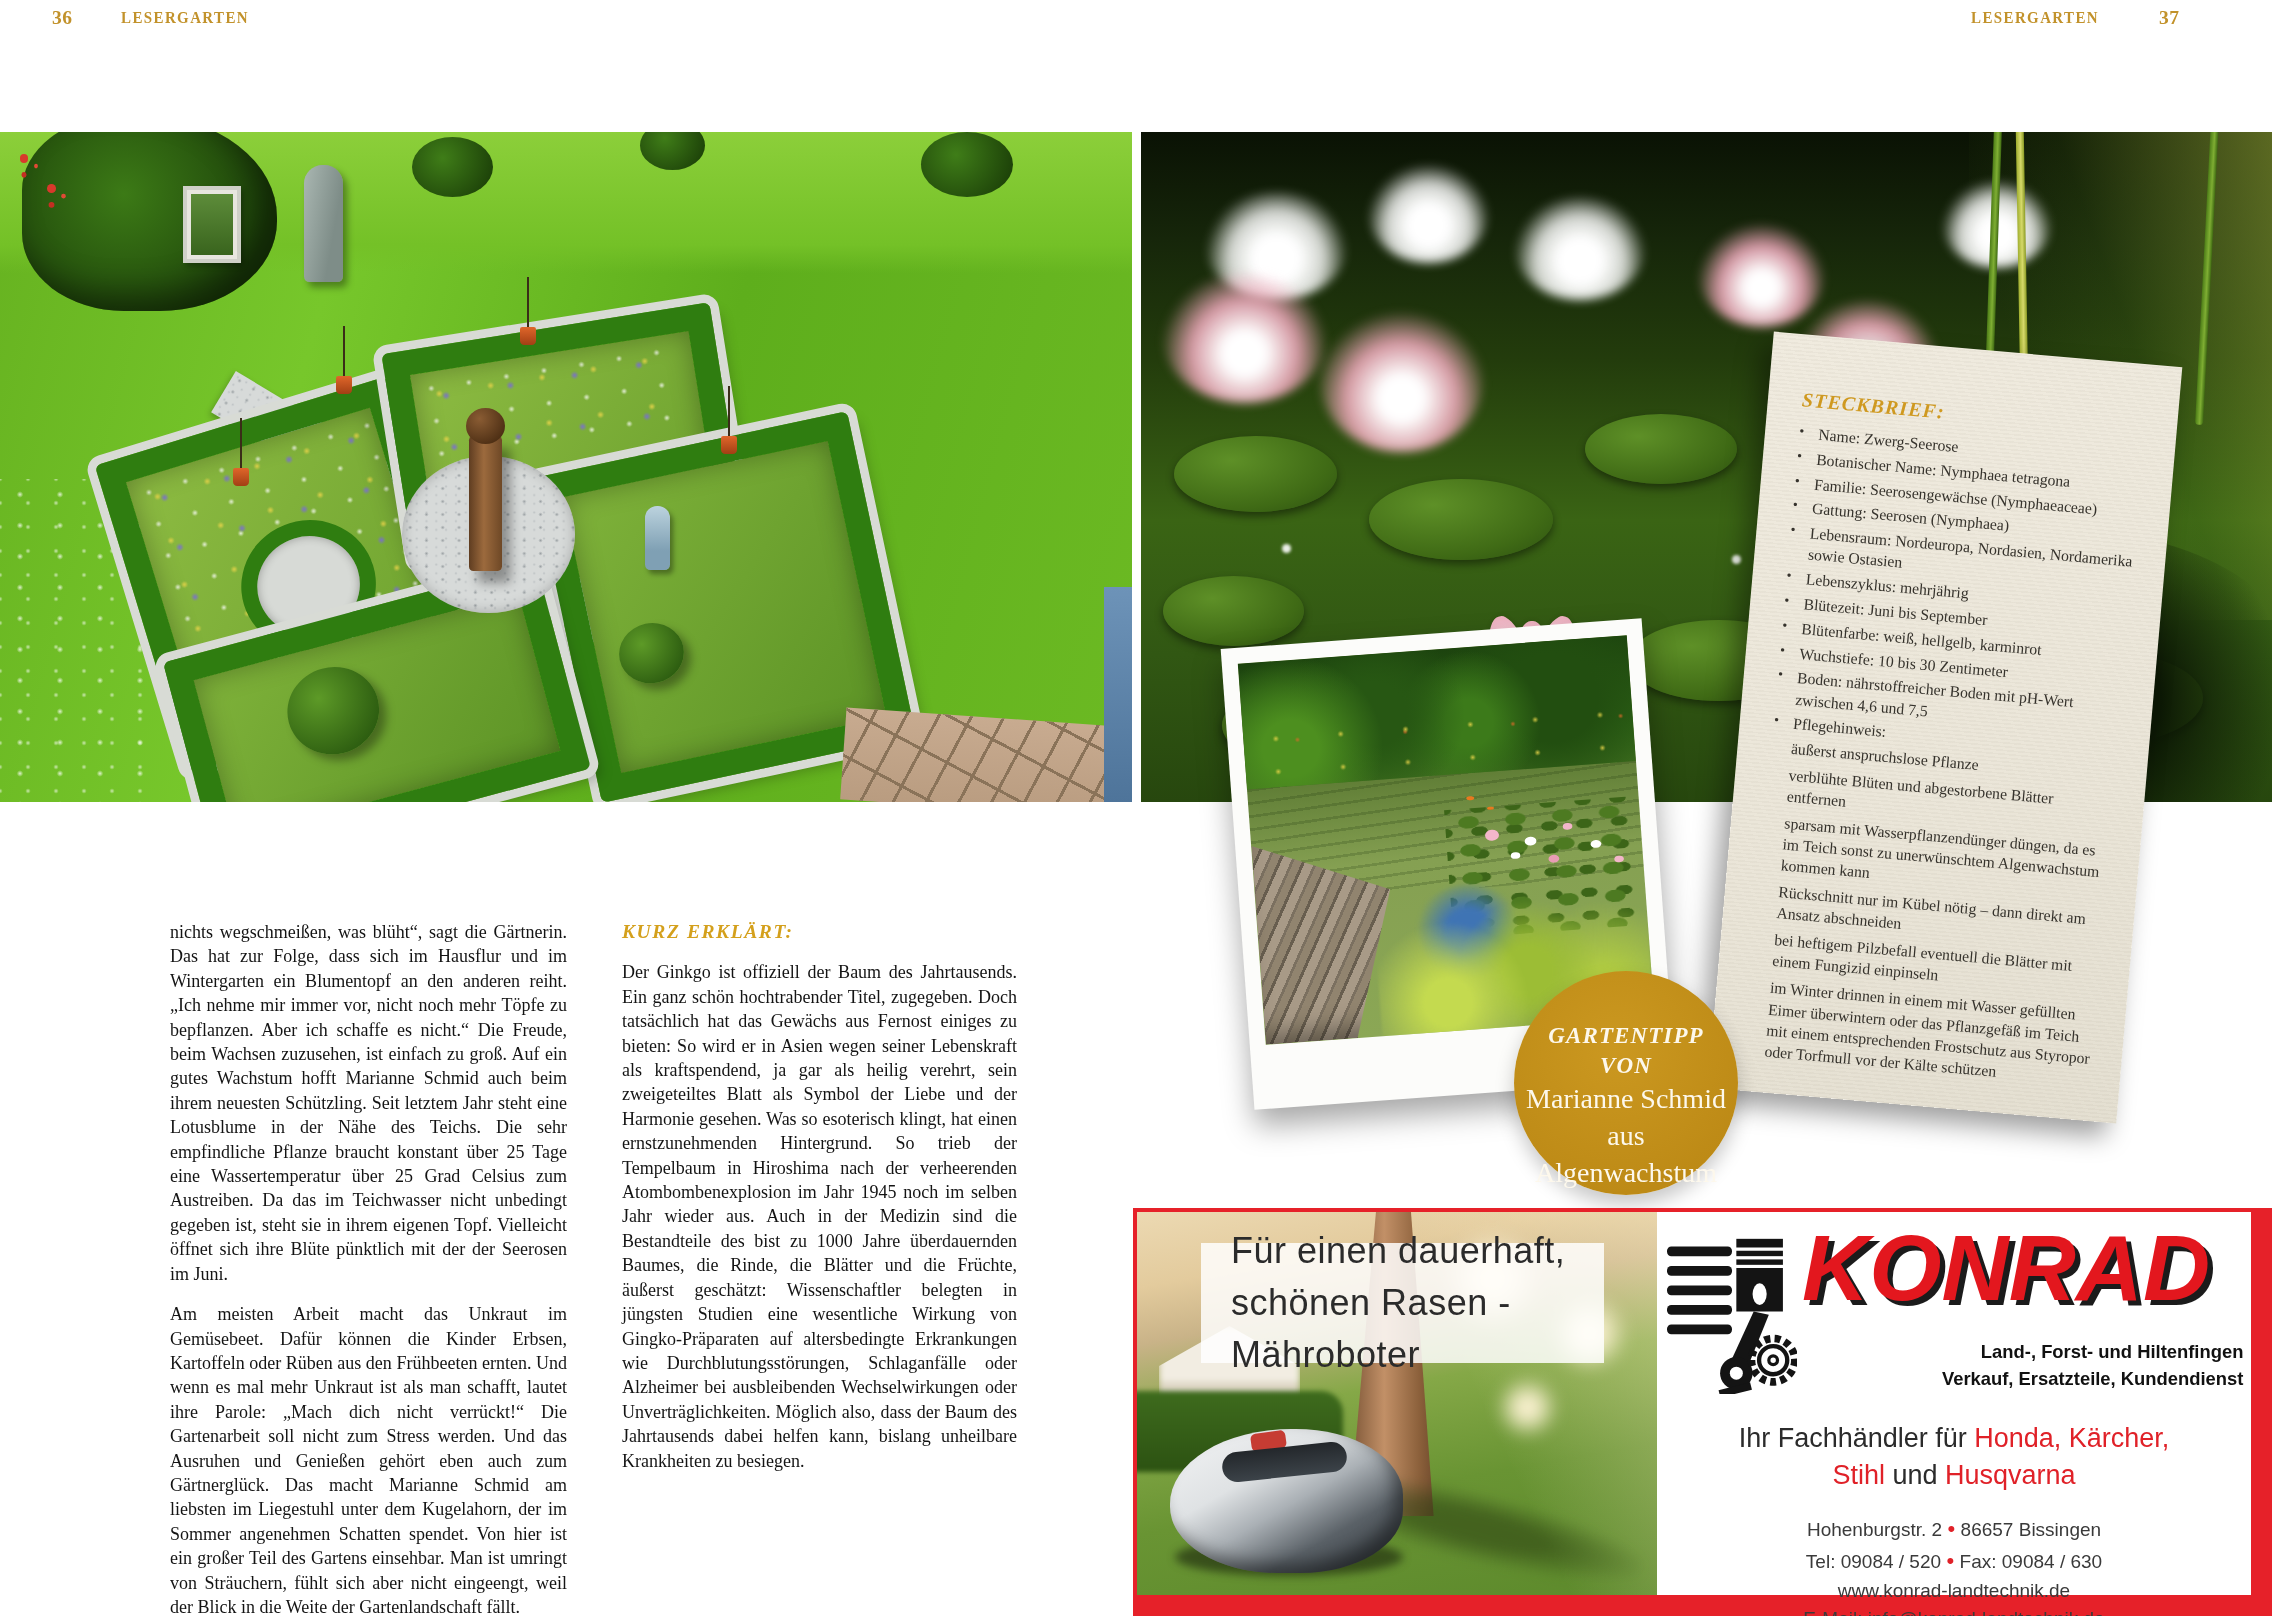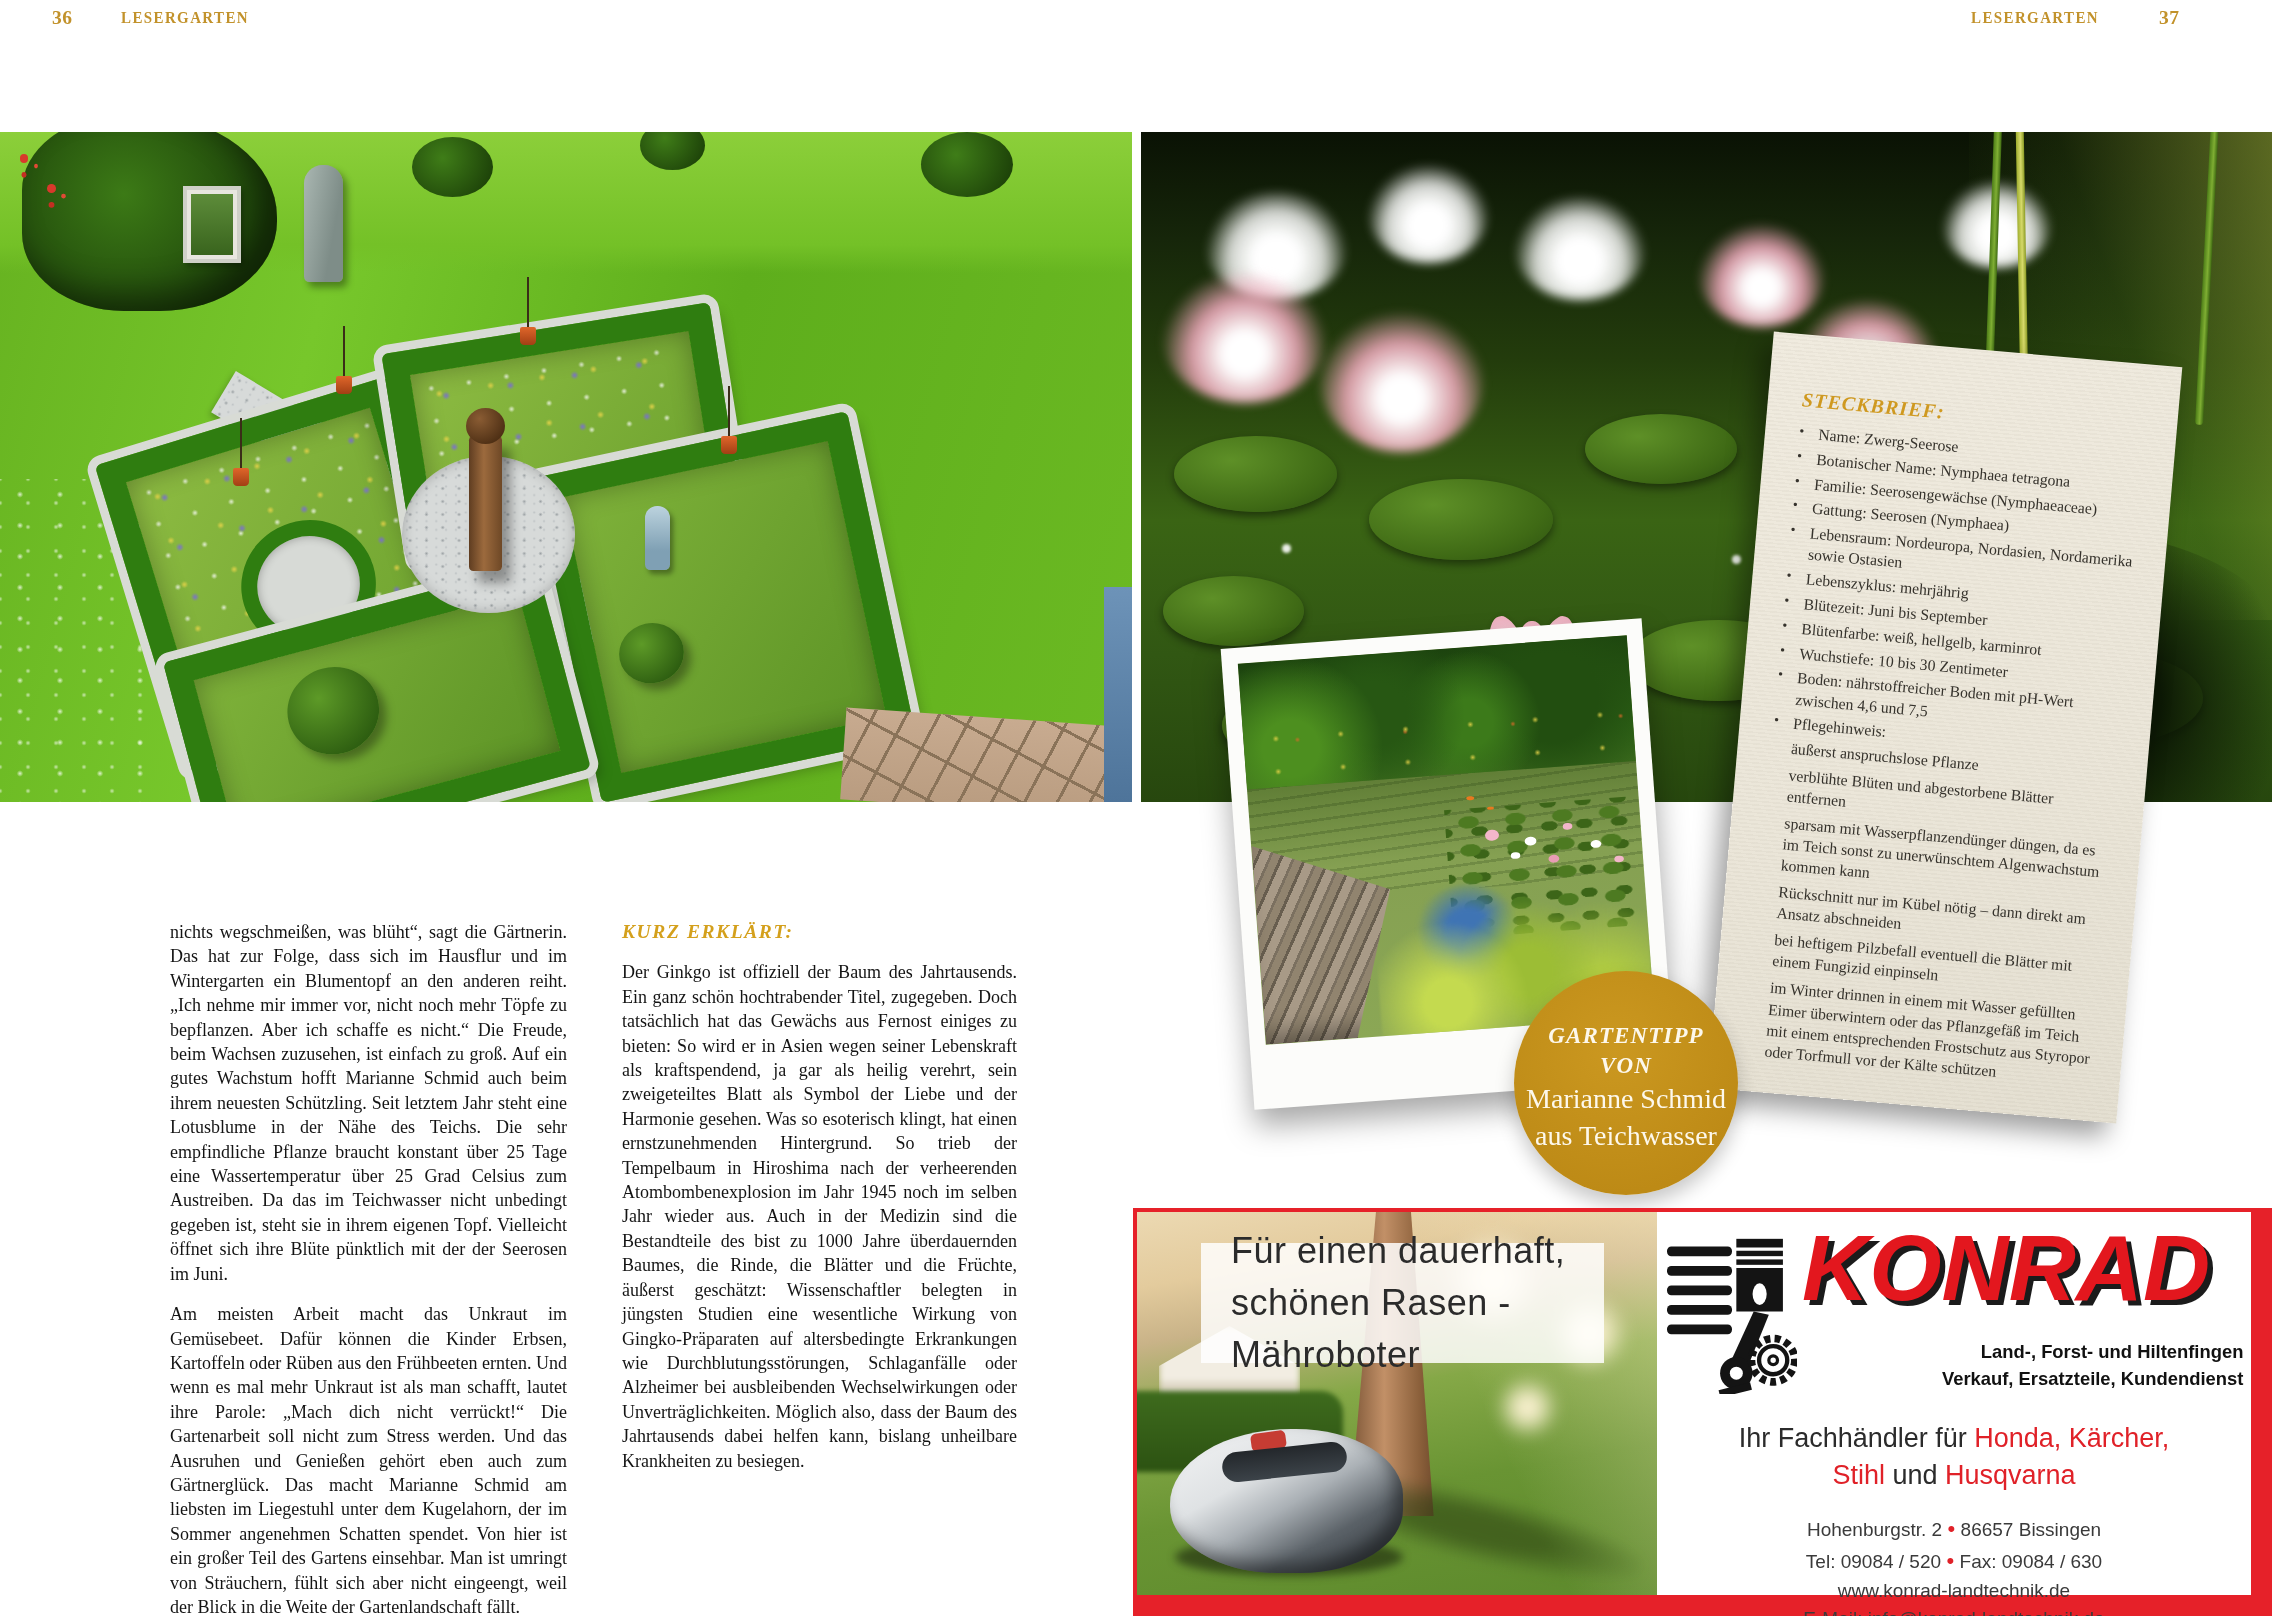--- a/index.html
+++ b/index.html
@@ -383,21 +383,21 @@
       <div class="bluewater"></div>
       <div class="dock"></div>
       <div class="pond-plants"></div>
     </div>
   </div>
 
   <div id="gartentipp">
     <div class="tipp-strong">GARTENTIPP</div>
     <div class="tipp-strong">VON</div>
     <div class="tipp-name">Marianne Schmid</div>
-    <div class="tipp-name">aus Teichwasser</div>
+    <div class="tipp-name">aus Algenwachstum</div>
   </div>
 
   <div class="col" id="col1">
     <p>nichts wegschmeißen, was blüht“, sagt die Gärtnerin. Das hat zur Folge, dass sich im Hausflur und im Wintergarten ein Blumentopf an den anderen reiht. „Ich nehme mir immer vor, nicht noch mehr Töpfe zu bepflanzen. Aber ich schaffe es nicht.“ Die Freude, beim Wachsen zuzusehen, ist einfach zu groß. Auf ein gutes Wachstum hofft Marianne Schmid auch beim ihrem neuesten Schützling. Seit letztem Jahr steht eine Lotusblume in der Nähe des Teichs. Die sehr empfindliche Pflanze braucht konstant über 25 Tage eine Wassertemperatur über 25 Grad Celsius zum Austreiben. Da das im Teichwasser nicht unbedingt gegeben ist, steht sie in ihrem eigenen Topf. Vielleicht öffnet sich ihre Blüte pünktlich mit der der Seerosen im Juni.</p>
     <p>Am meisten Arbeit macht das Unkraut im Gemüsebeet. Dafür können die Kinder Erbsen, Kartoffeln oder Rüben aus den Frühbeeten ernten. Und wenn es mal mehr Unkraut ist als man schafft, lautet ihre Parole: „Mach dich nicht verrückt!“ Die Gartenarbeit soll nicht zum Stress werden. Und das Ausruhen und Genießen gehört eben auch zum Gärtnerglück. Das macht Marianne Schmid am liebsten im Liegestuhl unter dem Kugelahorn, der im Sommer angenehmen Schatten spendet. Von hier ist ein großer Teil des Gartens einsehbar. Man ist umringt von Sträuchern, fühlt sich aber nicht eingeengt, weil der Blick in die Weite der Gartenlandschaft fällt.</p>
   </div>
   <div class="col" id="col2">
     <p class="kurz-heading">KURZ ERKLÄRT:</p>
     <p>Der Ginkgo ist offiziell der Baum des Jahrtausends. Ein ganz schön hochtrabender Titel, zugegeben. Doch tatsächlich hat das Gewächs aus Fernost einiges zu bieten: So wird er in Asien wegen seiner Lebenskraft als kraftspendend, ja gar als heilig verehrt, sein zweigeteiltes Blatt als Symbol der Liebe und der Harmonie gesehen. Was so esoterisch klingt, hat einen ernstzunehmenden Hintergrund. So trieb der Tempelbaum in Hiroshima nach der verheerenden Atombombenexplosion im Jahr 1945 noch im selben Jahr wieder aus. Auch in der Medizin sind die Bestandteile des bist zu 1000 Jahre überdauernden Baumes, die Rinde, die Blätter und die Früchte, äußerst geschätzt: Wissenschaftler belegten in jüngsten Studien eine wesentliche Wirkung von Gingko-Präparaten auf altersbedingte Erkrankungen wie Durchblutungsstörungen, Schlaganfälle oder Alzheimer bei ausbleibenden Wechselwirkungen oder Unverträglichkeiten. Möglich also, dass der Baum des Jahrtausends dabei helfen kann, bislang unheilbare Krankheiten zu besiegen.</p>
   </div>

